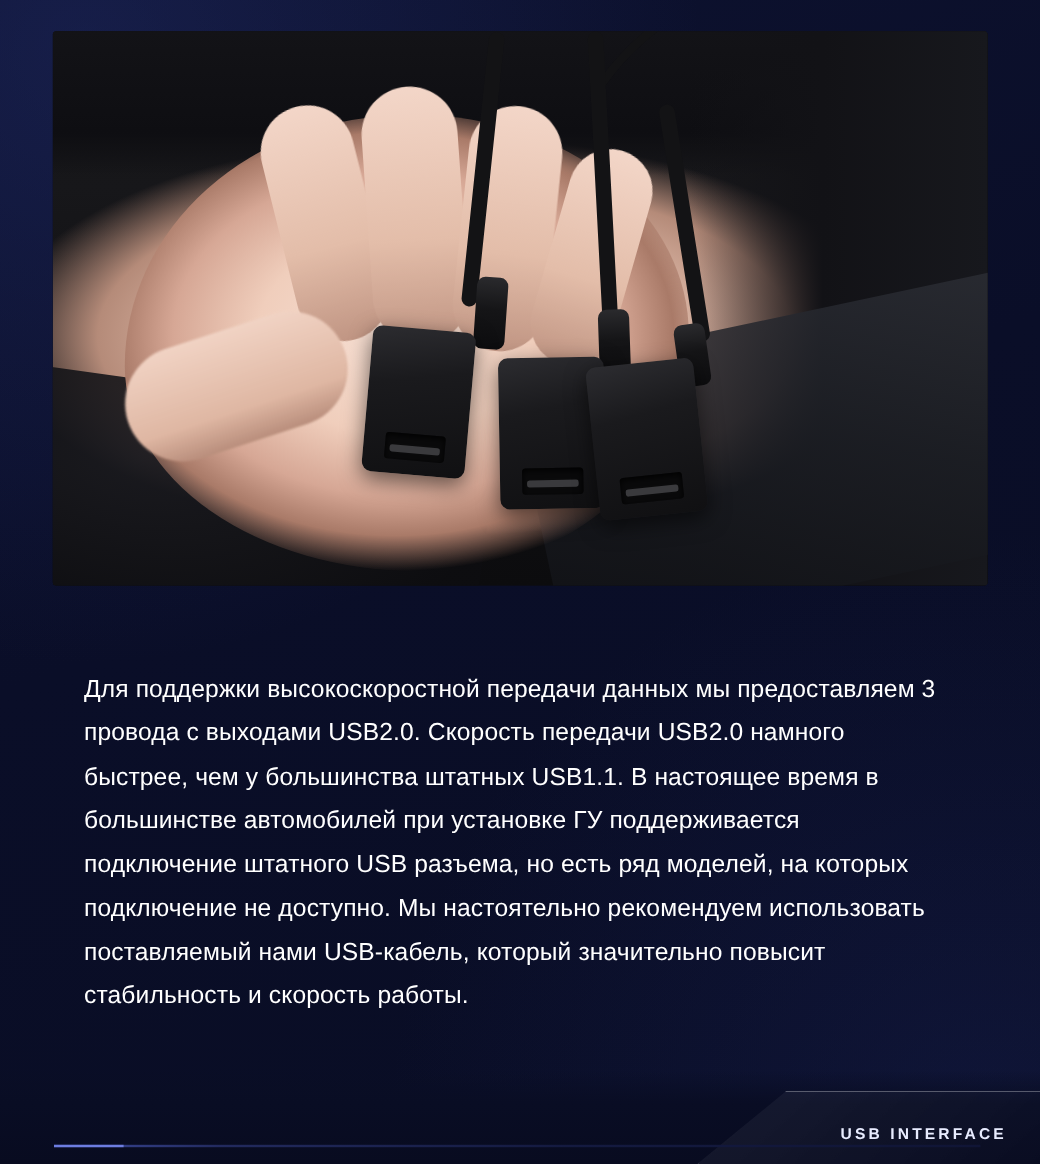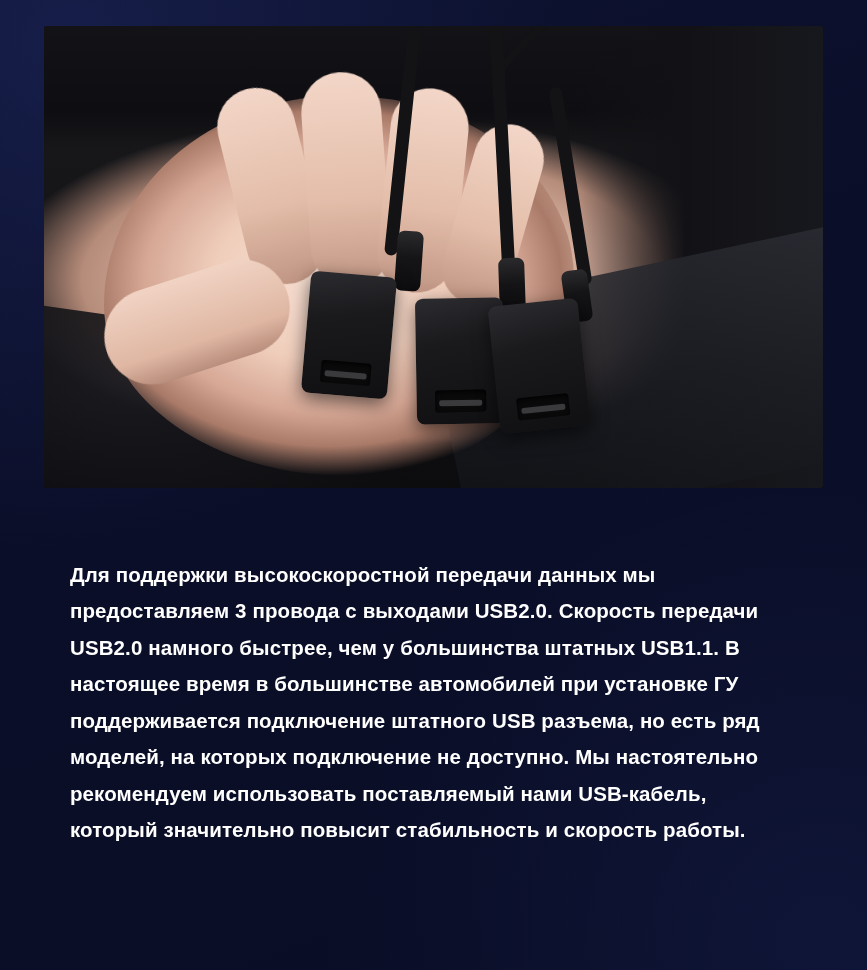--- a/index.html
+++ b/index.html
@@ -178,21 +178,21 @@
   
   .body-text {
     position: absolute;
     left: 70px;
     top: 536px;
     width: 726px;
     color: #ffffff;
     font-size: 20.5px;
     line-height: 36.5px;
     letter-spacing: 0.1px;
-    font-weight: 700;
+    font-weight: 400;
     text-align: left;
   }
 
   
   .bottom {
     position: absolute;
     left: 0;
     bottom: 0;
     width: 867px;
     height: 78px;
@@ -279,14 +279,21 @@
       </div>
       <div class="usb u3">
         <div class="mark"></div>
         <div class="slot"></div>
       </div>
     </div>
   </div>
 
   <p class="body-text">Для поддержки высокоскоростной передачи данных мы предоставляем 3 провода с выходами USB2.0. Скорость передачи USB2.0 намного быстрее, чем у большинства штатных USB1.1. В настоящее время в большинстве автомобилей при установке ГУ поддерживается подключение штатного USB разъема, но есть ряд моделей, на которых подключение не доступно. Мы настоятельно рекомендуем использовать поставляемый нами USB-кабель, который значительно повысит стабильность и скорость работы.</p>
 
+  <div class="bottom">
+    <div class="band"></div>
+    <div class="sweep"></div>
+    <div class="label">USB INTERFACE</div>
+    <div class="rule"></div>
+    <div class="rule-accent"></div>
+  </div>
 
 </div>
 
 </body></html>

